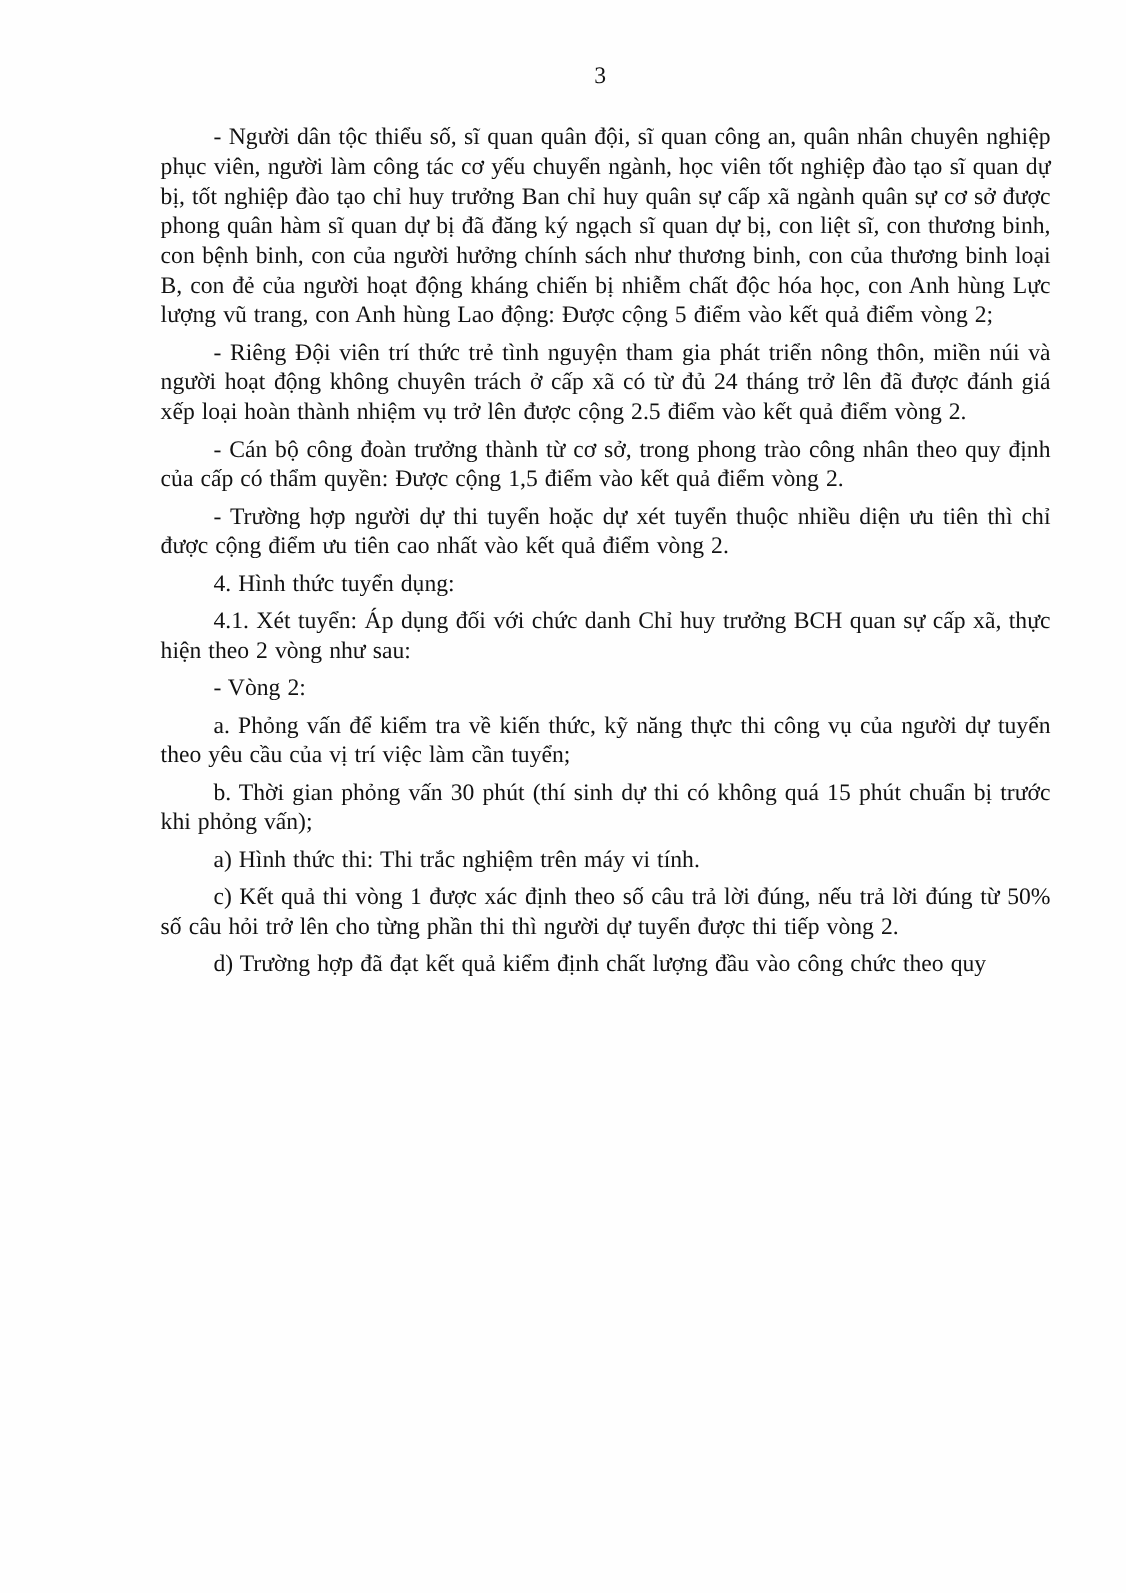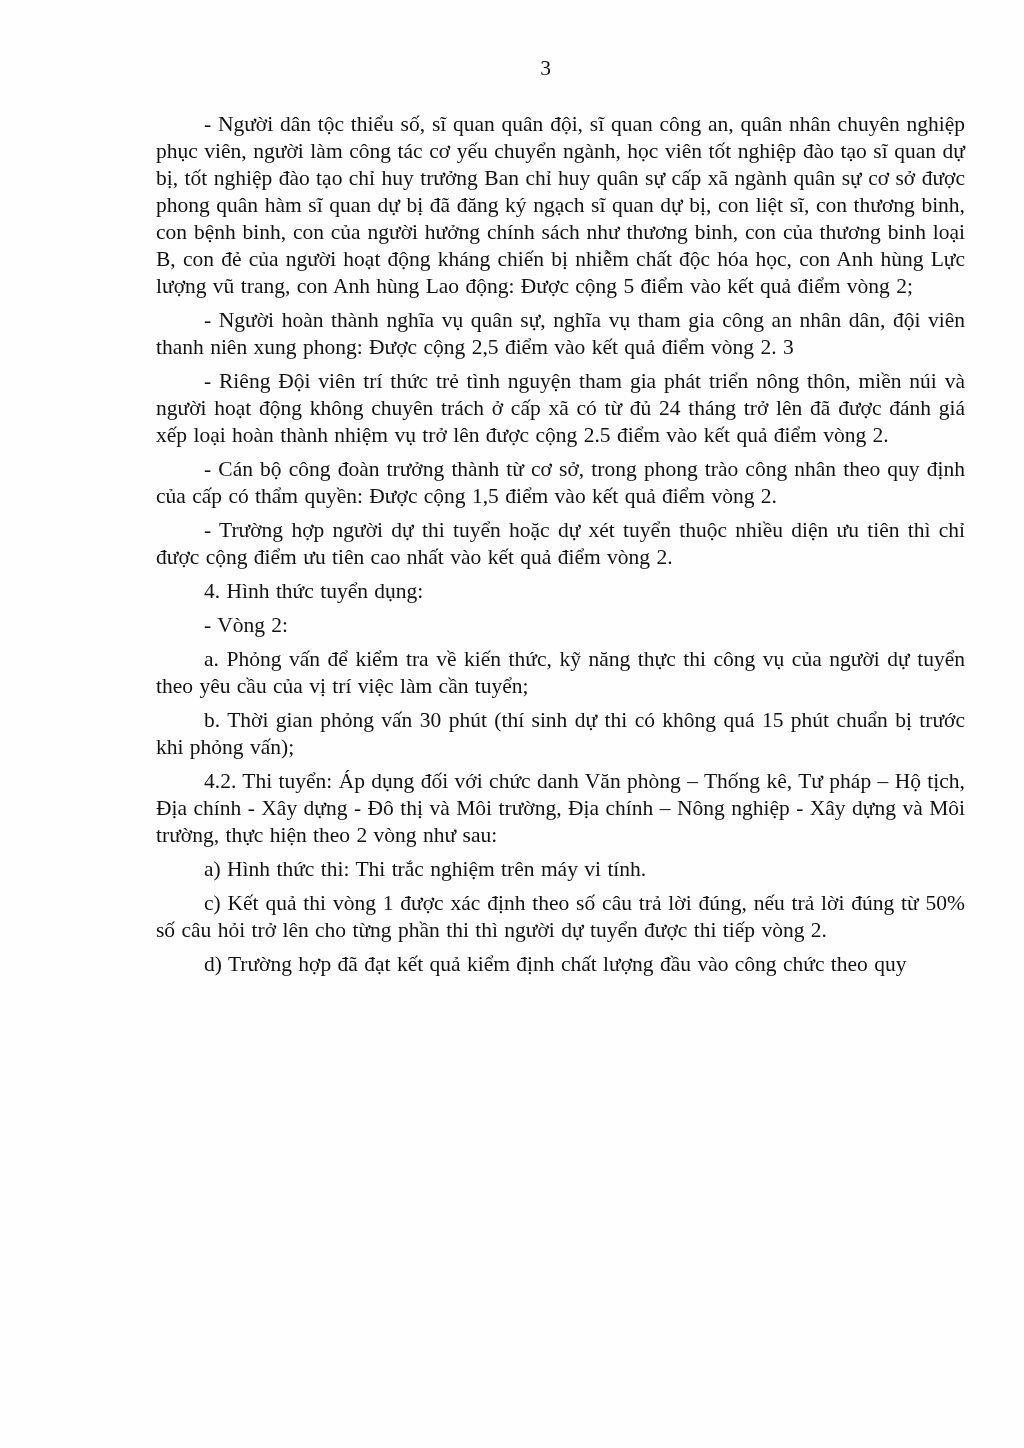--- a/index.html
+++ b/index.html
@@ -21,21 +21,21 @@
     top: 55px;
     left: 141px;
     width: 809px;
     text-align: center;
     font-size: 21.5px;
     line-height: 27px;
   }
   .content {
     position: absolute;
     top: 111px;
-    left: 156px;
+    left: 146px;
     width: 809px;
   }
   .para {
     margin: 0 0 7px 0;
     font-size: 21.5px;
     line-height: 27px;
     text-align: justify;
     text-indent: 48px;
     word-spacing: 1px;
   }
@@ -45,40 +45,39 @@
 <body>
 
 <div class="page">
 
   <div class="page-number">3</div>
 
   <div class="content">
 
     <p class="para"><b></b><span>- Người dân tộc thiểu số, sĩ quan quân đội, sĩ quan công an, quân nhân chuyên nghiệp phục viên, người làm công tác cơ yếu chuyển ngành, học viên tốt nghiệp đào tạo sĩ quan dự bị, tốt nghiệp đào tạo chỉ huy trưởng Ban chỉ huy quân sự cấp xã ngành quân sự cơ sở được phong quân hàm sĩ quan dự bị đã đăng ký ngạch sĩ quan dự bị, con liệt sĩ, con thương binh, con bệnh binh, con của người hưởng chính sách như thương binh, con của thương binh loại B, con đẻ của người hoạt động kháng chiến bị nhiễm chất độc hóa học, con Anh hùng Lực lượng vũ trang, con Anh hùng Lao động: Được cộng 5 điểm vào kết quả điểm vòng 2;</span></p>
 
-    <p class="para"><b></b><span>- Người hoàn thành nghĩa vụ quân sự, nghĩa vụ tham gia công an nhân dân, đội viên thanh niên xung phong: Được cộng 2,5 điểm vào kết quả điểm vòng 2. 3</span></p>
 
     <p class="para"><b></b><span>- Riêng Đội viên trí thức trẻ tình nguyện tham gia phát triển nông thôn, miền núi và người hoạt động không chuyên trách ở cấp xã có từ đủ 24 tháng trở lên đã được đánh giá xếp loại hoàn thành nhiệm vụ trở lên được cộng 2.5 điểm vào kết quả điểm vòng 2.</span></p>
 
     <p class="para"><b></b><span>- Cán bộ công đoàn trưởng thành từ cơ sở, trong phong trào công nhân theo quy định của cấp có thẩm quyền: Được cộng 1,5 điểm vào kết quả điểm vòng 2.</span></p>
 
     <p class="para"><b></b><span>- Trường hợp người dự thi tuyển hoặc dự xét tuyển thuộc nhiều diện ưu tiên thì chỉ được cộng điểm ưu tiên cao nhất vào kết quả điểm vòng 2.</span></p>
 
     <p class="para"><b>4. Hình thức tuyển dụng:</b><span></span></p>
 
+    <p class="para"><b>4.1. Xét tuyển:</b><span> Áp dụng đối với chức danh Chỉ huy trưởng BCH quan sự cấp xã, thực hiện theo 2 vòng như sau:</span></p>
 
 
     <p class="para"><b>- Vòng 2:</b><span></span></p>
 
     <p class="para"><b></b><span>a. Phỏng vấn để kiểm tra về kiến thức, kỹ năng thực thi công vụ của người dự tuyển theo yêu cầu của vị trí việc làm cần tuyển;</span></p>
 
     <p class="para"><b></b><span>b. Thời gian phỏng vấn 30 phút (thí sinh dự thi có không quá 15 phút chuẩn bị trước khi phỏng vấn);</span></p>
 
 
-    <p class="para"><b>4.2. Thi tuyển:</b><span> Áp dụng đối với chức danh Văn phòng – Thống kê, Tư pháp – Hộ tịch, Địa chính - Xây dựng - Đô thị và Môi trường, Địa chính – Nông nghiệp - Xây dựng và Môi trường, thực hiện theo 2 vòng như sau:</span></p>
 
 
     <p class="para"><b></b><span>a) Hình thức thi: Thi trắc nghiệm trên máy vi tính.</span></p>
 
 
     <p class="para"><b></b><span>c) Kết quả thi vòng 1 được xác định theo số câu trả lời đúng, nếu trả lời đúng từ 50% số câu hỏi trở lên cho từng phần thi thì người dự tuyển được thi tiếp vòng 2.</span></p>
 
     <p class="para"><b></b><span>d) Trường hợp đã đạt kết quả kiểm định chất lượng đầu vào công chức theo quy</span></p>
 
   </div>

